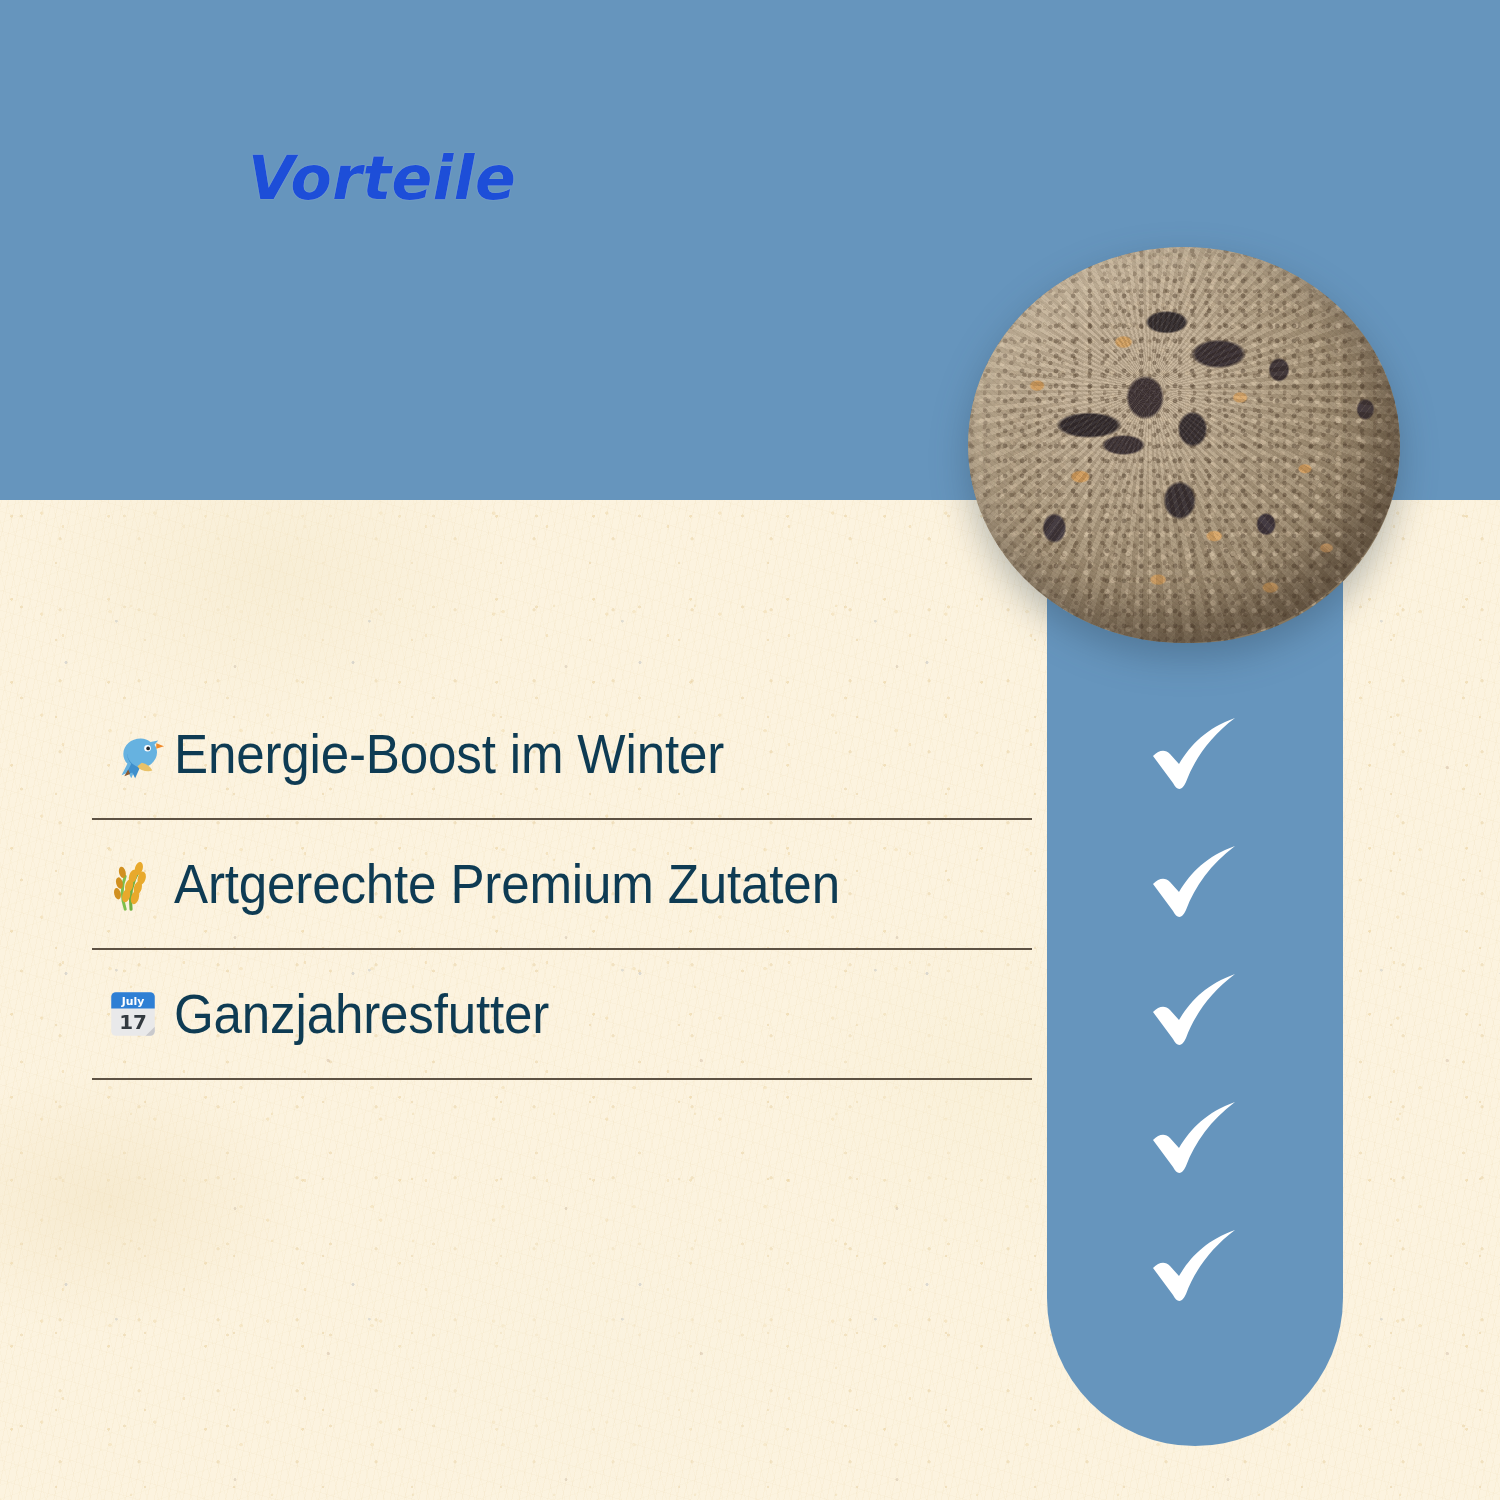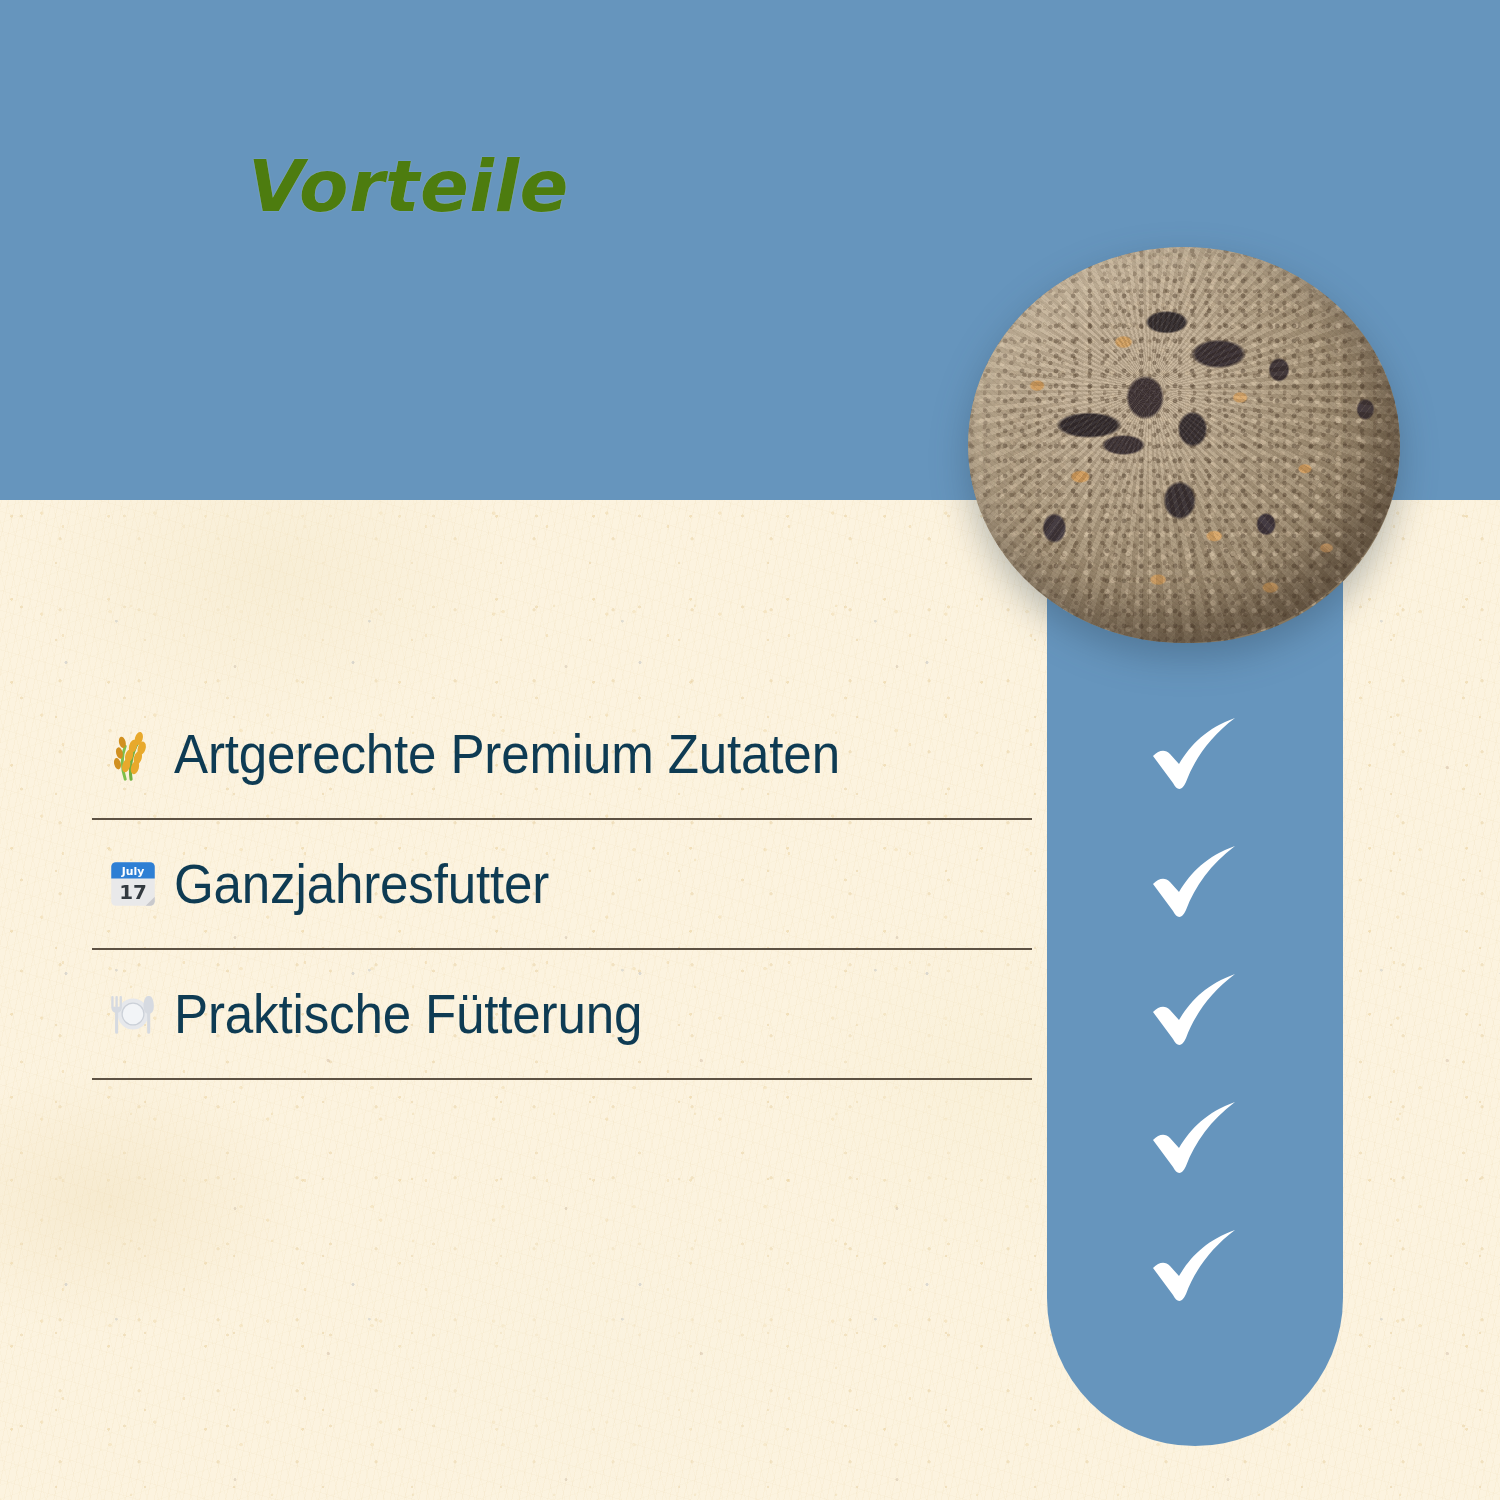--- a/index.html
+++ b/index.html
@@ -89,23 +89,23 @@
     background: #6695BD;
     border-radius: 148px;
   }
 
   
   .headline {
     position: absolute;
     left: 248px;
     top: 138px;
     width: 700px;
-    color: #4d7c0f;
+    color: #1d4ed8;
     font-family: "DejaVu Sans", sans-serif;
-    font-size: 72px;
+    font-size: 60px;
     font-weight: 700;
     line-height: 1.36;
     letter-spacing: 0.5px;
     font-style: italic;
     text-shadow: 0 0 1px rgba(255,255,255,0.5);
   }
   .headline .ln { display: block; white-space: nowrap; }
 
   
   .fatball-wrap {
@@ -252,20 +252,34 @@
 
   <div class="fatball-wrap">
     <div class="fatball">
       <div class="fatball-grain"></div>
       <div class="fatball-rim"></div>
     </div>
   </div>
 
   <div class="benefits">
 
+    <div class="benefit-row">
+      <div class="benefit-icon">
+        <svg class="emoji-svg" width="62" height="62" viewBox="0 0 64 64" aria-hidden="true">
+          <path d="M40 16c-10 0-18 7-18 16 0 4 1.6 7.4 4.2 10l-6 12 7-3 3 6 5-11c1.2.2 2.4.3 3.6.3 10 0 18-7 18-16 0-3-1-5.6-2.6-7.8L58 18l-8 1.6C47.4 17.4 44 16 40 16z" fill="#66B2E0"></path>
+          <path d="M26 32c0 4 1.6 7.4 4.2 10l-6 12 7-3 3 6 5-11c-8-2-13-8-13-14z" fill="#3F8FCC"></path>
+          <path d="M41 41c5 1 9 4 11 8-3 1-7 1-11-.5-2-.8-3.6-2.2-4.4-3.8z" fill="#E9C268"></path>
+          <path d="M27 48l-4 7 6-2.4z" fill="#8A5A32"></path>
+          <circle cx="47" cy="26" r="3.4" fill="#ffffff"></circle>
+          <circle cx="47.6" cy="26.2" r="1.9" fill="#20282E"></circle>
+          <path d="M56 26.5l8-2.5-8-3z" fill="#F08A2A"></path>
+        </svg>
+      </div>
+      <div class="benefit-label">Energie-Boost im Winter</div>
+    </div>
 
 
     <div class="benefit-row">
       <div class="benefit-icon">
         <svg class="emoji-svg" width="62" height="62" viewBox="0 0 64 64" aria-hidden="true">
           <path d="M30 58c-2-14 1-28 8-40" stroke="#6FAF3F" stroke-width="3.2" fill="none" stroke-linecap="round"></path>
           <path d="M24 58c-4-12-4-24 0-34" stroke="#7EBF4A" stroke-width="3" fill="none" stroke-linecap="round"></path>
           <g fill="#E8A92C">
             <ellipse cx="38" cy="16" rx="4" ry="7" transform="rotate(16 38 16)"></ellipse>
             <ellipse cx="32" cy="24" rx="4" ry="7" transform="rotate(16 32 24)"></ellipse>
@@ -291,38 +305,20 @@
           <rect x="8" y="8" width="48" height="48" rx="5" fill="#E9E9EA"></rect>
           <path d="M8 13a5 5 0 0 1 5-5h38a5 5 0 0 1 5 5v13H8z" fill="#2E7FD4"></path>
           <text x="32" y="22" text-anchor="middle" font-family="DejaVu Sans, sans-serif" font-size="12" font-weight="bold" fill="#ffffff">July</text>
           <text x="32" y="48" text-anchor="middle" font-family="DejaVu Sans, sans-serif" font-size="22" font-weight="bold" fill="#333A40">17</text>
           <path d="M56 46v5a5 5 0 0 1-5 5h-5z" fill="#C9C9CC"></path>
         </svg>
       </div>
       <div class="benefit-label">Ganzjahresfutter</div>
     </div>
 
-    <div class="benefit-row">
-      <div class="benefit-icon">
-        <svg class="emoji-svg" width="58" height="58" viewBox="0 0 64 64" aria-hidden="true">
-          <circle cx="32" cy="32" r="17" fill="#E6E8EC"></circle>
-          <circle cx="32" cy="32" r="12" fill="#F2F4F7" stroke="#CBD0D8" stroke-width="1.4"></circle>
-          <g fill="#D6DAE1">
-            <rect x="8" y="12" width="2.6" height="13" rx="1.2"></rect>
-            <rect x="12.6" y="12" width="2.6" height="13" rx="1.2"></rect>
-            <rect x="17.2" y="12" width="2.6" height="13" rx="1.2"></rect>
-            <path d="M8 24h11.8c0 4-2 6-4.2 6.6V52a1.7 1.7 0 0 1-3.4 0V30.6C10 30 8 28 8 24z"></path>
-          </g>
-          <g fill="#D6DAE1">
-            <path d="M50 12c3 0 5 5 5 11s-2 8-4 8.6V52a1.7 1.7 0 0 1-3.4 0V31.6c-2-.6-4-2.6-4-8.6s2-11 5-11z"></path>
-          </g>
-        </svg>
-      </div>
-      <div class="benefit-label">Praktische Fütterung</div>
-    </div>
 
   </div>
 
   <div class="checks">
 
     <div class="check-row">
       <svg class="check-mark" width="96" height="80" viewBox="0 0 96 80" aria-hidden="true">
         <path d="M6 42c6-6 12-7 17-2l9 10C44 30 60 14 88 4 64 22 48 44 39 68c-4 9-9 9-13 1z" fill="#ffffff"></path>
       </svg>
     </div>

